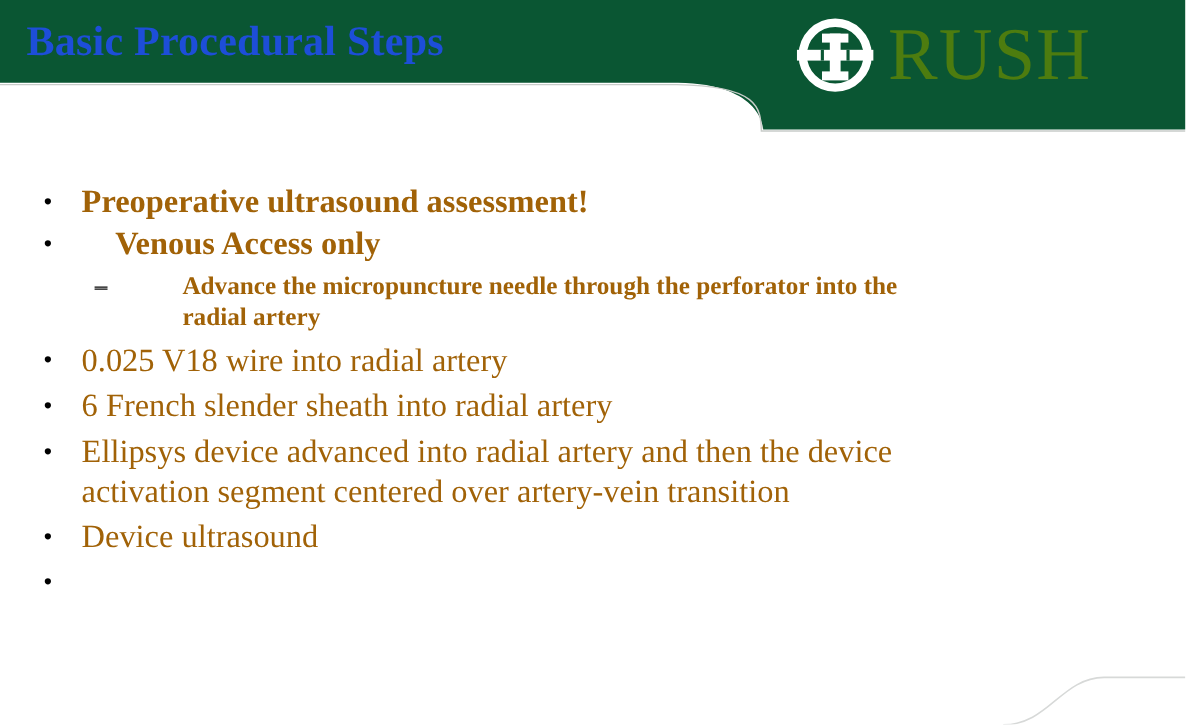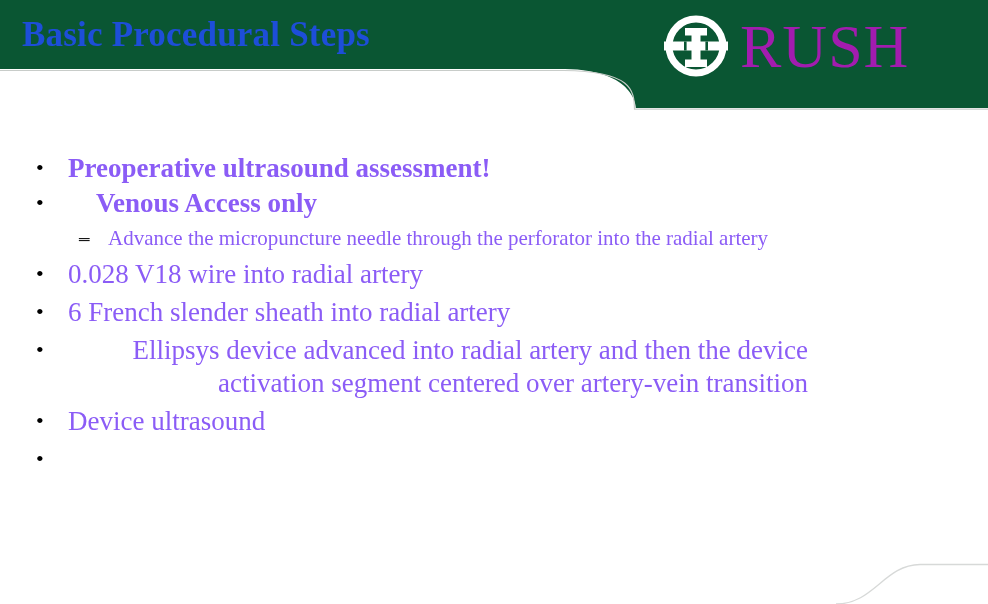--- a/index.html
+++ b/index.html
@@ -52,21 +52,21 @@
     height: 64px;
     display: flex;
     align-items: center;
   }
   #rush-mark {
     display: block;
     width: 64px;
     height: 64px;
   }
   #rush-wordmark {
-    color: #a21caf;
+    color: #4d7c0f;
     font-family: "Liberation Serif", "DejaVu Serif", serif;
     font-size: 62px;
     font-weight: normal;
     line-height: 62px;
     letter-spacing: 1px;
     margin-left: 12px;
     white-space: nowrap;
   }
 
   
@@ -86,21 +86,21 @@
   .bullet-row .marker {
     position: absolute;
     left: 36px;
     top: 0;
     font-size: 27px;
     line-height: 1;
     color: #000000;
   }
   .bullet-row .btext {
     display: block;
-    color: #8b5cf6;
+    color: #a16207;
     font-size: 27px;
     line-height: 32px;
   }
   .lvl1 .btext { font-size: 27px; line-height: 33px; }
   .lvl1.bold .btext { font-weight: bold; }
   .lvl1 .marker { font-size: 22px; line-height: 30px; left: 36px; top: 1px; }
 
   .lvl2 {
     padding-left: 108px;
     padding-right: 185px;
@@ -169,36 +169,36 @@
       <span class="marker">•</span>
       <span class="btext" style="font-weight: bold; margin-left: 28px;">Venous Access only</span>
     </div>
 
     <div class="bullet-row lvl2" style="margin-bottom:5px;">
       <span class="marker">–</span>
     </div>
 
     <div class="bullet-row lvl2" style="margin-bottom:7px;">
       <span class="marker">–</span>
-      <span class="btext" style="font-weight: normal;">Advance the micropuncture needle through the perforator into the radial artery</span>
-    </div>
-
-    <div class="bullet-row lvl1" style="margin-bottom:5px;">
-      <span class="marker">•</span>
-      <span class="btext" style="font-weight: normal;">0.028 V18 wire into radial artery</span>
+      <span class="btext" style="font-weight: bold; margin-left: 44px;">Advance the micropuncture needle through the perforator into the radial artery</span>
+    </div>
+
+    <div class="bullet-row lvl1" style="margin-bottom:5px;">
+      <span class="marker">•</span>
+      <span class="btext" style="font-weight: normal;">0.025 V18 wire into radial artery</span>
     </div>
 
     <div class="bullet-row lvl1" style="margin-bottom:5px;">
       <span class="marker">•</span>
       <span class="btext" style="font-weight: normal;">6 French slender sheath into radial artery</span>
     </div>
 
     <div class="bullet-row lvl1" style="margin-bottom:5px;">
       <span class="marker">•</span>
-      <span class="btext" style="font-weight: normal; text-align: right;">Ellipsys device advanced into radial artery and then the device activation segment centered over artery-vein transition</span>
+      <span class="btext" style="font-weight: normal;">Ellipsys device advanced into radial artery and then the device activation segment centered over artery-vein transition</span>
     </div>
 
     <div class="bullet-row lvl1" style="margin-bottom:5px;">
       <span class="marker">•</span>
       <span class="btext" style="font-weight: normal;">Device ultrasound</span>
     </div>
 
     <div class="bullet-row lvl1">
       <span class="marker">•</span>
     </div>

